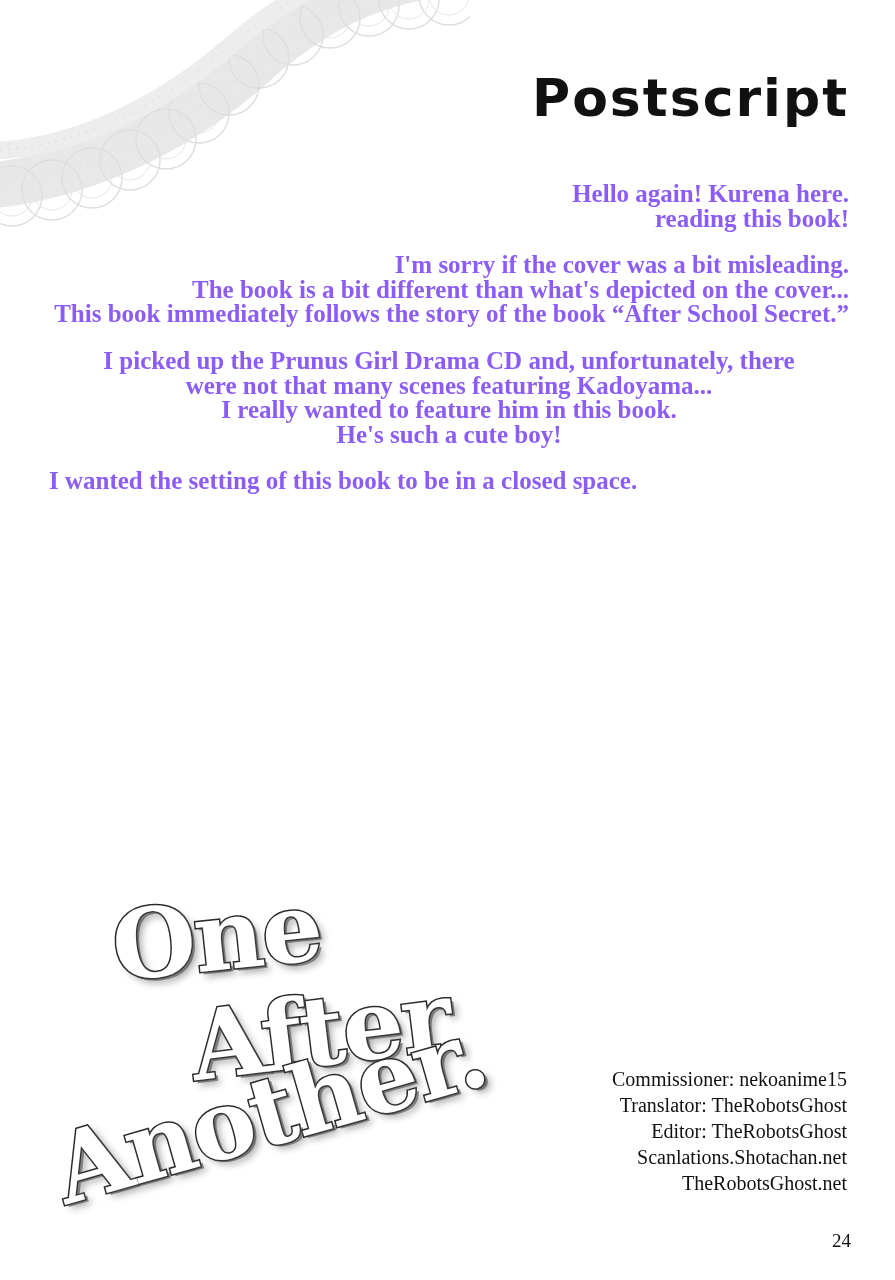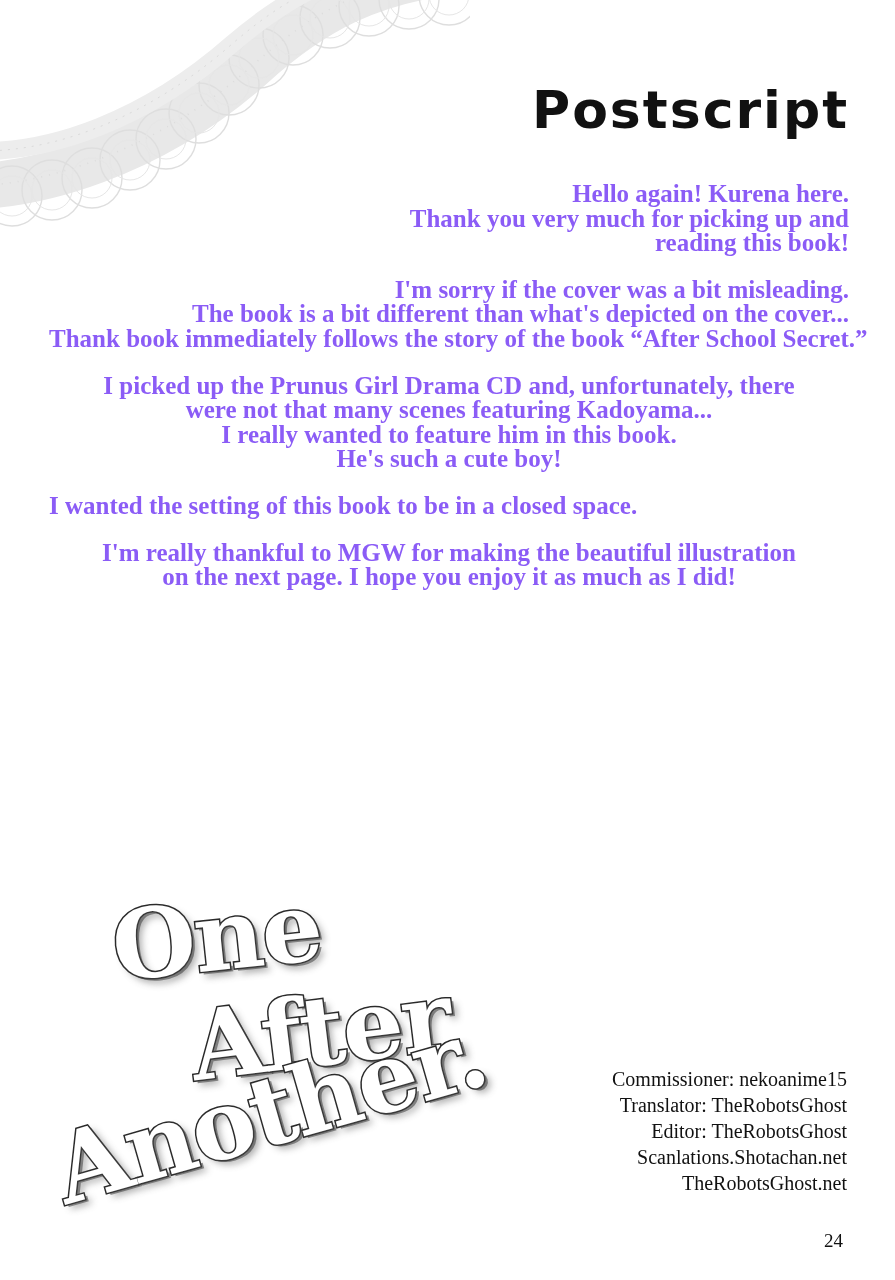--- a/index.html
+++ b/index.html
@@ -22,21 +22,21 @@
     top: 0;
     left: 0;
     width: 470px;
     height: 230px;
     pointer-events: none;
   }
 
   
   #postscript-title {
     position: absolute;
-    top: 84px;
+    top: 72px;
     right: 46px;
     font-family: "DejaVu Sans", sans-serif;
     font-size: 52px;
     font-weight: 700;
     letter-spacing: 2px;
     color: #111;
     line-height: 1;
     white-space: nowrap;
   }
 
@@ -117,21 +117,21 @@
     font-family: "Liberation Serif", serif;
     font-size: 20px;
     line-height: 26px;
     color: #111;
   }
   #credits .line { display: block; white-space: nowrap; }
 
   
   #page-number {
     position: absolute;
-    right: 52px;
+    right: 44px;
     bottom: 28px;
     font-family: "Liberation Serif", serif;
     font-size: 19px;
     color: #111;
   }
 </style>
 </head>
 <body>
 
 <svg id="lace-corner" viewBox="0 0 470 230" xmlns="http://www.w3.org/2000/svg" aria-hidden="true">
@@ -185,45 +185,40 @@
     <path d="M -40,150 C 50,158 150,116 232,44 C 290,-6 350,-40 470,-48" fill="none" stroke="#dadada" stroke-width="1" stroke-dasharray="2 6"></path>
   </g>
 </svg>
 
 <div id="postscript-title">Postscript</div>
 
 <div id="postscript-body">
 
   <div class="para p1">
     <span class="line">Hello again! Kurena here.</span>
-    <span class="line">Thank you very much for picking up and</span>
     <span class="line">reading this book!</span>
   </div>
 
   <div class="para p2">
     <span class="line">I'm sorry if the cover was a bit misleading.</span>
     <span class="line">The book is a bit different than what's depicted on the cover...</span>
-    <span class="line">Thank book immediately follows the story of the book “After School Secret.”</span>
+    <span class="line">This book immediately follows the story of the book “After School Secret.”</span>
   </div>
 
   <div class="para p3">
     <span class="line">I picked up the Prunus Girl Drama CD and, unfortunately, there</span>
     <span class="line">were not that many scenes featuring Kadoyama...</span>
     <span class="line">I really wanted to feature him in this book.</span>
     <span class="line">He's such a cute boy!</span>
   </div>
 
   <div class="para p4">
     <span class="line">I wanted the setting of this book to be in a closed space.</span>
   </div>
 
-  <div class="para p5">
-    <span class="line">I'm really thankful to MGW for making the beautiful illustration</span>
-    <span class="line">on the next page. I hope you enjoy it as much as I did!</span>
-  </div>
 
 </div>
 
 <div id="logo">
   <div class="logo-word" id="logo-one">One</div>
   <div class="logo-word" id="logo-after">After</div>
   <div class="logo-word" id="logo-another">Another.</div>
 </div>
 
 <div id="credits">

